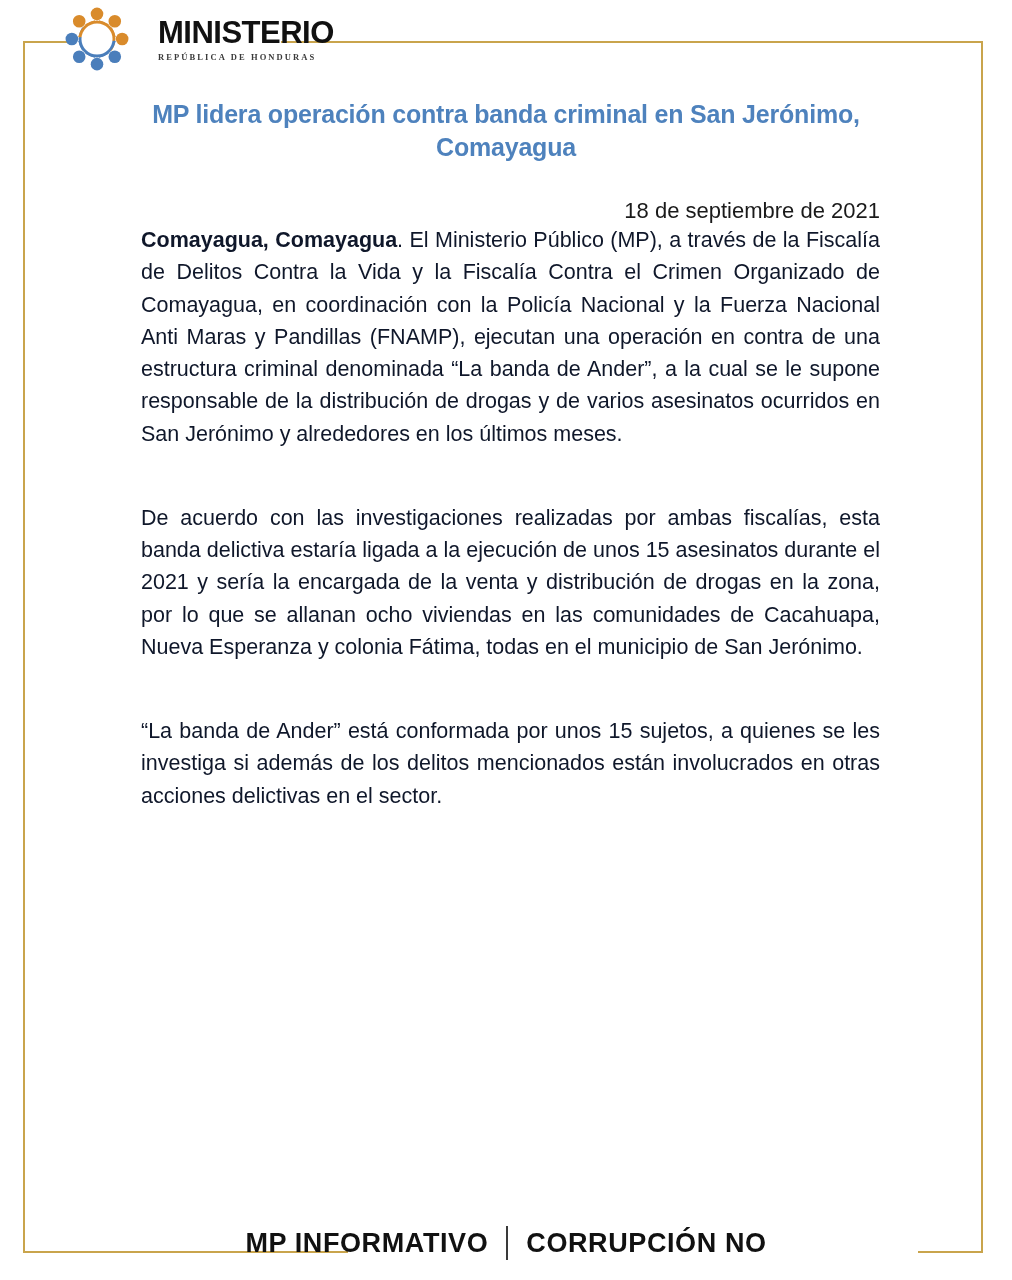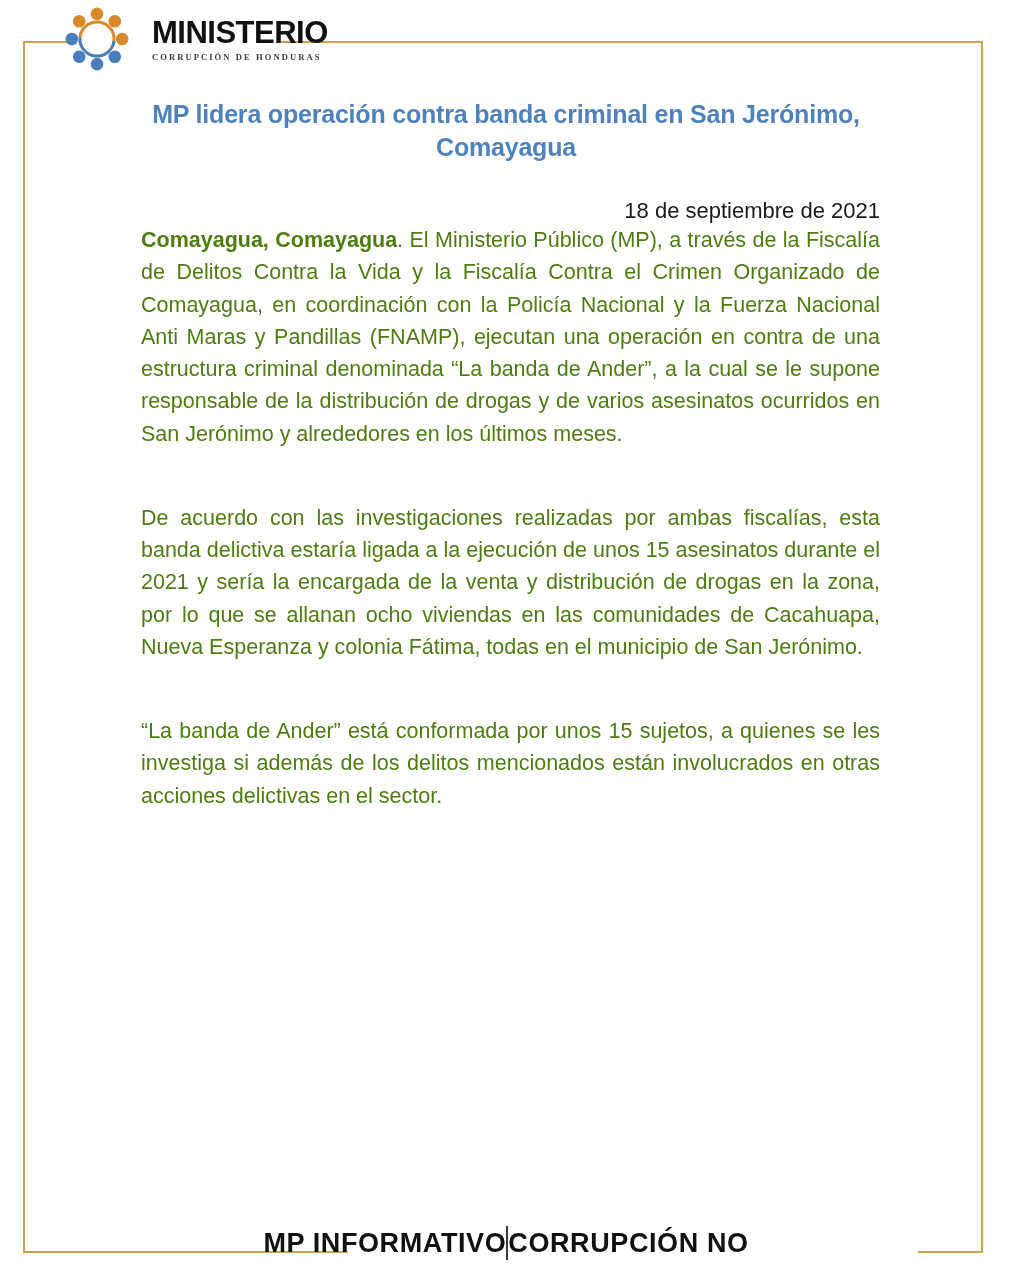--- a/index.html
+++ b/index.html
@@ -36,21 +36,21 @@
   
   .frame-bot-b  { left: 918px; top: 1251px; width: 65px;  height: 2px; }
 
   
   .header {
     position: absolute;
     left: 60px;
     top: 2px;
     display: flex;
     align-items: center;
-    gap: 18px;
+    gap: 24px;
   }
   .logo-mark {
     width: 74px;
     height: 74px;
     flex: none;
   }
   .logo-text {
     display: flex;
     flex-direction: column;
     justify-content: center;
@@ -102,37 +102,38 @@
   
   .body-col {
     position: absolute;
     left: 141px;
     top: 224px;
     width: 739px;
   }
   .para {
     font-size: 21.5px;
     line-height: 1.50;
-    color: #4d7c0f;
+    color: #0f172a;
     text-align: justify;
     text-justify: inter-word;
     margin: 0 0 52px 0;
   }
   .para:last-child { margin-bottom: 6px; }
   .para b { font-weight: bold; }
 
   
   .footer {
     position: absolute;
     left: 0;
     top: 1226px;
     width: 1012px;
     display: flex;
     justify-content: center;
     align-items: center;
+    gap: 18px;
     font-family: "Liberation Sans", sans-serif;
     font-weight: bold;
     font-size: 27px;
     letter-spacing: 0.6px;
     color: #111111;
   }
   .footer-sep {
     display: inline-block;
     width: 2px;
     height: 34px;
@@ -195,21 +196,21 @@
             <circle cx="50" cy="16" r="8.5" fill="#d98b2b"></circle>
             <path d="M 34 30 Q 50 20 66 30 Q 62 38 50 34 Q 38 38 34 30 Z" fill="#d98b2b"></path>
           </g>
 
           <circle cx="50" cy="50" r="21" fill="#ffffff"></circle>
         </g>
       </svg>
     </span>
     <span class="logo-text">
       <span class="logo-line1">MINISTERIO</span>
-      <span class="logo-sub">CORRUPCIÓN DE HONDURAS</span>
+      <span class="logo-sub">REPÚBLICA DE HONDURAS</span>
     </span>
   </div>
 
   <div class="doc-title">MP lidera operación contra banda criminal en San Jerónimo, Comayagua</div>
 
   <div class="doc-date">18 de septiembre de 2021</div>
 
   <div class="body-col">
     <p class="para">
       <b>Comayagua, Comayagua</b><span>. El Ministerio Público (MP), a través de la Fiscalía de Delitos Contra la Vida y la Fiscalía Contra el Crimen Organizado de Comayagua, en coordinación con la Policía Nacional y la Fuerza Nacional Anti Maras y Pandillas (FNAMP), ejecutan una operación en contra de una estructura criminal denominada “La banda de Ander”, a la cual se le supone responsable de la distribución de drogas y de varios asesinatos ocurridos en San Jerónimo y alrededores en los últimos meses.</span>

